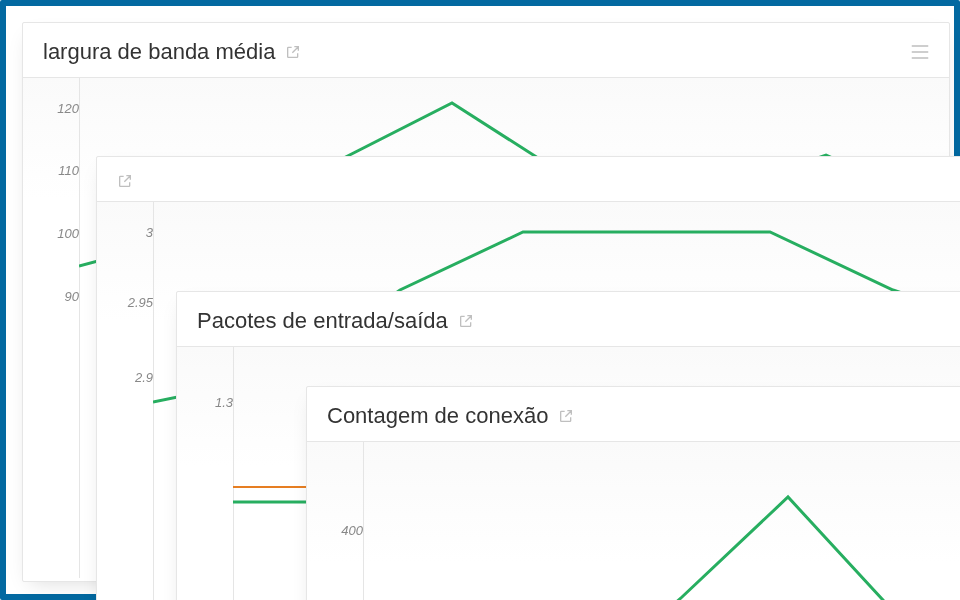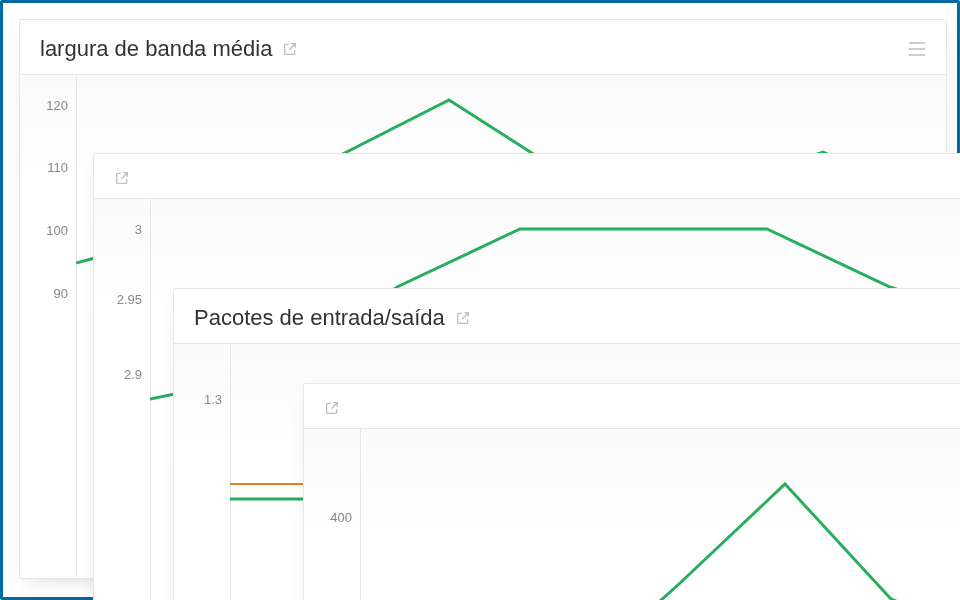--- a/index.html
+++ b/index.html
@@ -7,21 +7,21 @@
     margin: 0; padding: 0;
     width: 960px; height: 600px;
     overflow: hidden;
     font-family: -apple-system, BlinkMacSystemFont, "Segoe UI", Helvetica, Arial, sans-serif;
     background: #fff;
   }
   .stage {
     position: relative;
     width: 960px; height: 600px;
     background: #fff;
-    border: 3px solid #0369a1;
+    border: 6px solid #0369a1;
     border-radius: 2px;
   }
   .card {
     position: absolute;
     background: #fff;
     border: 1px solid #e6e6e6;
     border-radius: 2px;
     box-shadow: 0 8px 20px -8px rgba(0,0,0,0.15);
     overflow: hidden;
   }
@@ -51,25 +51,26 @@
     position: relative;
     background: linear-gradient(#fafafa, #ffffff 120px);
   }
   .y-axis {
     position: absolute;
     top: 0; left: 0; bottom: 0;
     width: 56px;
   }
   .y-tick {
     position: absolute;
-    right: 8px;
+    right: 0;
     transform: translateY(-50%);
     font-size: 13px;
     color: #888;
     text-align: right;
+    font-style: italic;
   }
   .y-line {
     position: absolute;
     left: 56px;
     top: 0; bottom: 0;
     width: 1px;
     background: #e5e5e5;
   }
   .plot-svg {
     position: absolute;
@@ -155,20 +156,21 @@
       <svg class="plot-svg" style="top:0; height:400px; width:844px;" viewBox="0 0 844 400" preserveAspectRatio="none">
         <polyline class="line-orange" points="0,140 120,140 241,140"></polyline>
         <polyline class="line-green" points="0,155 120,155 241,145 362,118 482,90 603,75 723,64 844,80"></polyline>
       </svg>
     </div>
   </div>
 
   <div class="card" style="left:300px; top:380px; width:800px; height:420px;">
     <div class="card-header">
       <div class="card-title-wrap">
+        <span class="card-title">Contagem de conexão</span>
         <svg class="popout-icon" viewBox="0 0 24 24">
           <path fill="none" stroke="currentColor" stroke-width="2" d="M14 4h6v6M20 4l-9 9M19 14v5a1 1 0 0 1-1 1H5a1 1 0 0 1-1-1V6a1 1 0 0 1 1-1h5"></path>
         </svg>
       </div>
     </div>
     <div class="plot-area" style="height:360px;">
       <div class="y-axis">
         <div class="y-tick" style="top:88px">400</div>
       </div>
       <div class="y-line"></div>

